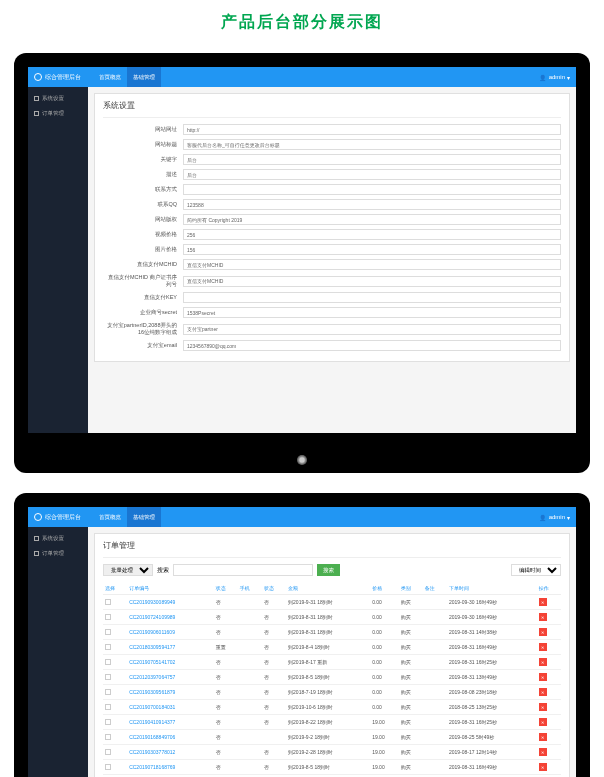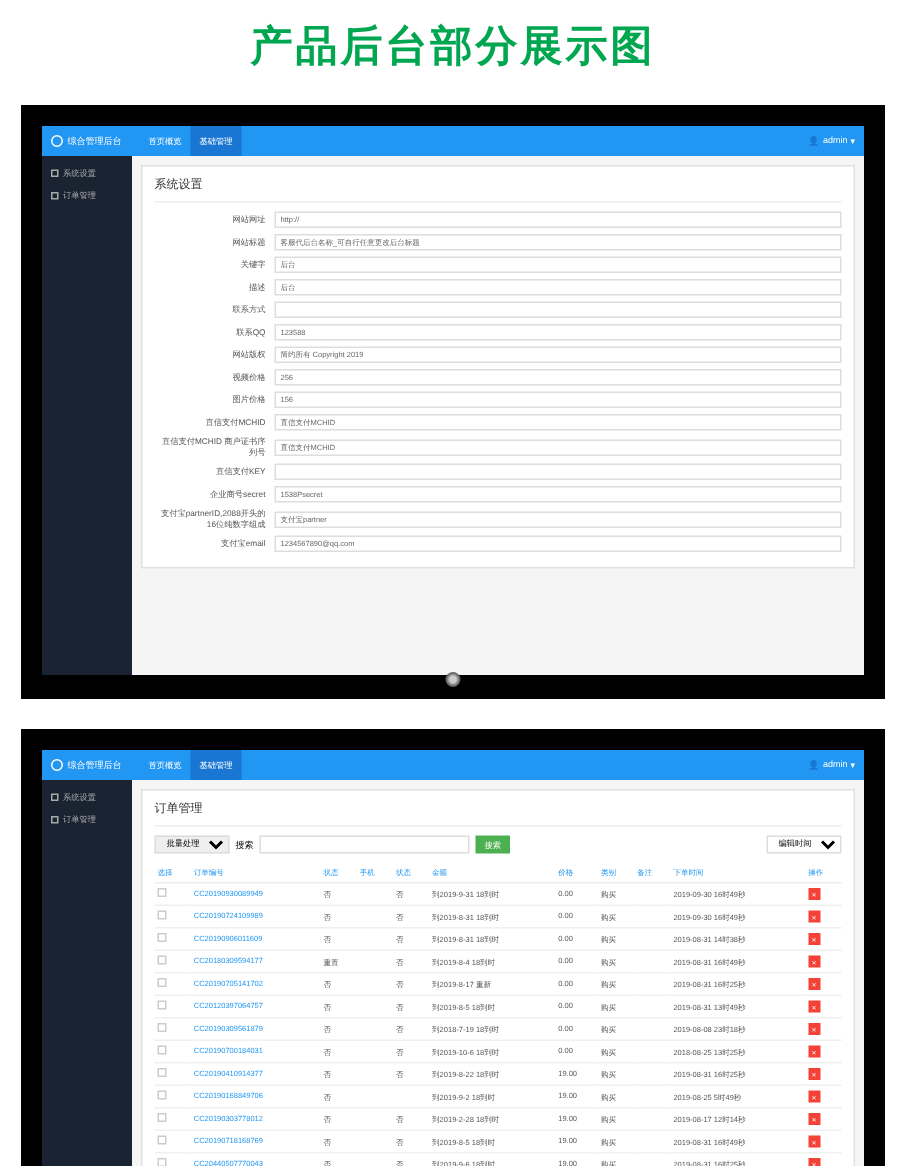--- a/index.html
+++ b/index.html
@@ -1,18 +1,18 @@
 <!DOCTYPE html>
 <html><head>
 <meta charset="utf-8">
 <style>
 * { margin: 0; padding: 0; box-sizing: border-box; }
 body { background: #fff; font-family: "Microsoft YaHei", Arial, sans-serif; width: 604px; margin: 0 auto; }
-.page-title { color: #00a650; font-size: 28px; font-weight: bold; text-align: center; padding: 12px 0; letter-spacing: 2px; }
-.monitor-frame { background: #000; border-radius: 0; padding: 14px 14px 16px 14px; margin: 8px auto 20px; width: 576px; position: relative; }
+.page-title { color: #00a650; font-size: 16px; font-weight: bold; text-align: center; padding: 12px 0; letter-spacing: 2px; }
+.monitor-frame { background: #000; border-radius: 12px; padding: 14px 14px 40px 14px; margin: 8px auto 20px; width: 576px; position: relative; }
 .monitor-frame::after { content: ""; position: absolute; bottom: 8px; left: 50%; transform: translateX(-50%); width: 10px; height: 10px; background: radial-gradient(circle, #ccc 30%, #666 60%); border-radius: 50%; }
 .screen { background: #fff; height: 366px; overflow: hidden; font-size: 6px; position: relative; }
 .topbar { background: #2196f3; height: 20px; display: flex; align-items: center; color: #fff; padding: 0 6px; font-size: 6px; position: relative; }
 .topbar .brand { display: flex; align-items: center; gap: 3px; margin-right: 12px; }
 .topbar .brand-icon { width: 8px; height: 8px; border: 1px solid #fff; border-radius: 50%; }
 .topbar .tab { padding: 0 6px; height: 20px; display: flex; align-items: center; font-size: 5.5px; }
 .topbar .tab.active { background: #1976d2; }
 .topbar .user { position: absolute; right: 6px; display: flex; align-items: center; gap: 2px; }
 .body-row { display: flex; height: 346px; }
 .sidebar { width: 60px; background: #1a2332; color: #aaa; padding-top: 4px; }

